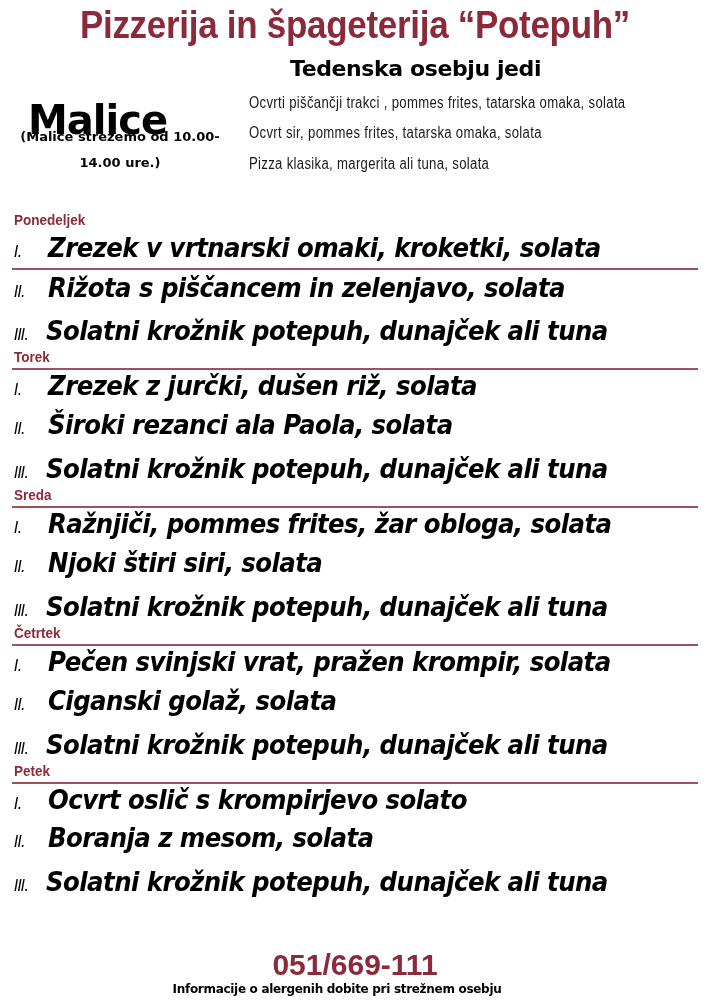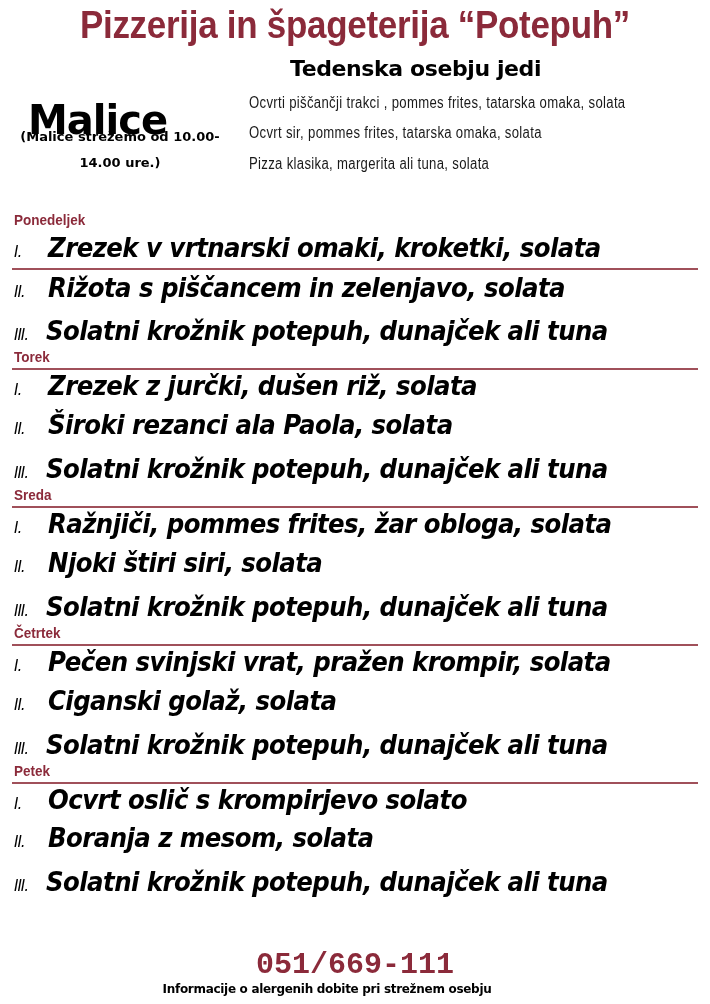--- a/index.html
+++ b/index.html
@@ -9,22 +9,22 @@
   .malice { left: 28px; top: 76px; font-family: "DejaVu Sans", sans-serif; font-weight: bold; font-size: 40px; letter-spacing: -1px; margin-top: 21px; }
   .malice-sub { left: 20px; width: 200px; text-align: center; font-family: "DejaVu Sans", sans-serif; font-weight: bold; font-size: 13px; line-height: 26px; top: 124px; white-space: normal; }
   .weekly-title { left: 290px; top: 56px; font-family: "DejaVu Sans", sans-serif; font-weight: bold; font-size: 22px; letter-spacing: -0.4px; }
   .weekly-item { left: 249px; font-family: "Liberation Sans", sans-serif; font-size: 16px; color: #1a1a1a; transform: scaleX(0.82); transform-origin: left center; letter-spacing: 0.4px; }
   .day-label { left: 14px; font-family: "Liberation Sans", sans-serif; font-weight: bold; font-size: 15px; color: #8b2a3a; transform: scaleX(0.9); transform-origin: left center; }
   .rule { position: absolute; left: 12px; width: 686px; height: 2px; background: #a0505a; }
   .dish { left: 14px; display: flex; align-items: baseline; }
   .num { font-family: "DejaVu Sans", sans-serif; font-style: italic; font-size: 15px; width: 34px; display: inline-block; letter-spacing: -1px; }
   .num.n3 { width: 32px; margin-top: 16px; }
   .dish-text { font-family: "DejaVu Sans", sans-serif; font-weight: bold; font-style: italic; font-size: 26px; letter-spacing: -0.6px; transform: scaleX(0.94); transform-origin: left center; display: inline-block; }
-  .phone { left: 0; width: 710px; text-align: center; top: 948px; font-family: Liberation Mono, monospace; font-weight: bold; font-size: 30px; color: #8b2a3a; }
-  .footer { left: 2px; width: 650px; text-align: center; top: 982px; font-family: "DejaVu Sans", sans-serif; font-weight: bold; font-size: 12px; letter-spacing: -0.3px; }
+  .phone { left: 0; width: 710px; text-align: center; top: 948px; font-family: Liberation Sans, sans-serif; font-weight: bold; font-size: 30px; color: #8b2a3a; }
+  .footer { left: 12px; width: 650px; text-align: center; top: 982px; font-family: "DejaVu Sans", sans-serif; font-weight: bold; font-size: 12px; letter-spacing: -0.3px; }
 </style>
 </head>
 <body>
 
 <div class="abs title">Pizzerija in špageterija “Potepuh”</div>
 <div class="abs malice">Malice</div>
 <div class="abs malice-sub">(Malice strežemo od 10.00- 14.00 ure.)</div>
 
 <div class="abs weekly-title">Tedenska osebju jedi</div>
 <div class="abs weekly-item" style="top:94px">Ocvrti piščančji trakci , pommes frites, tatarska omaka, solata</div>

